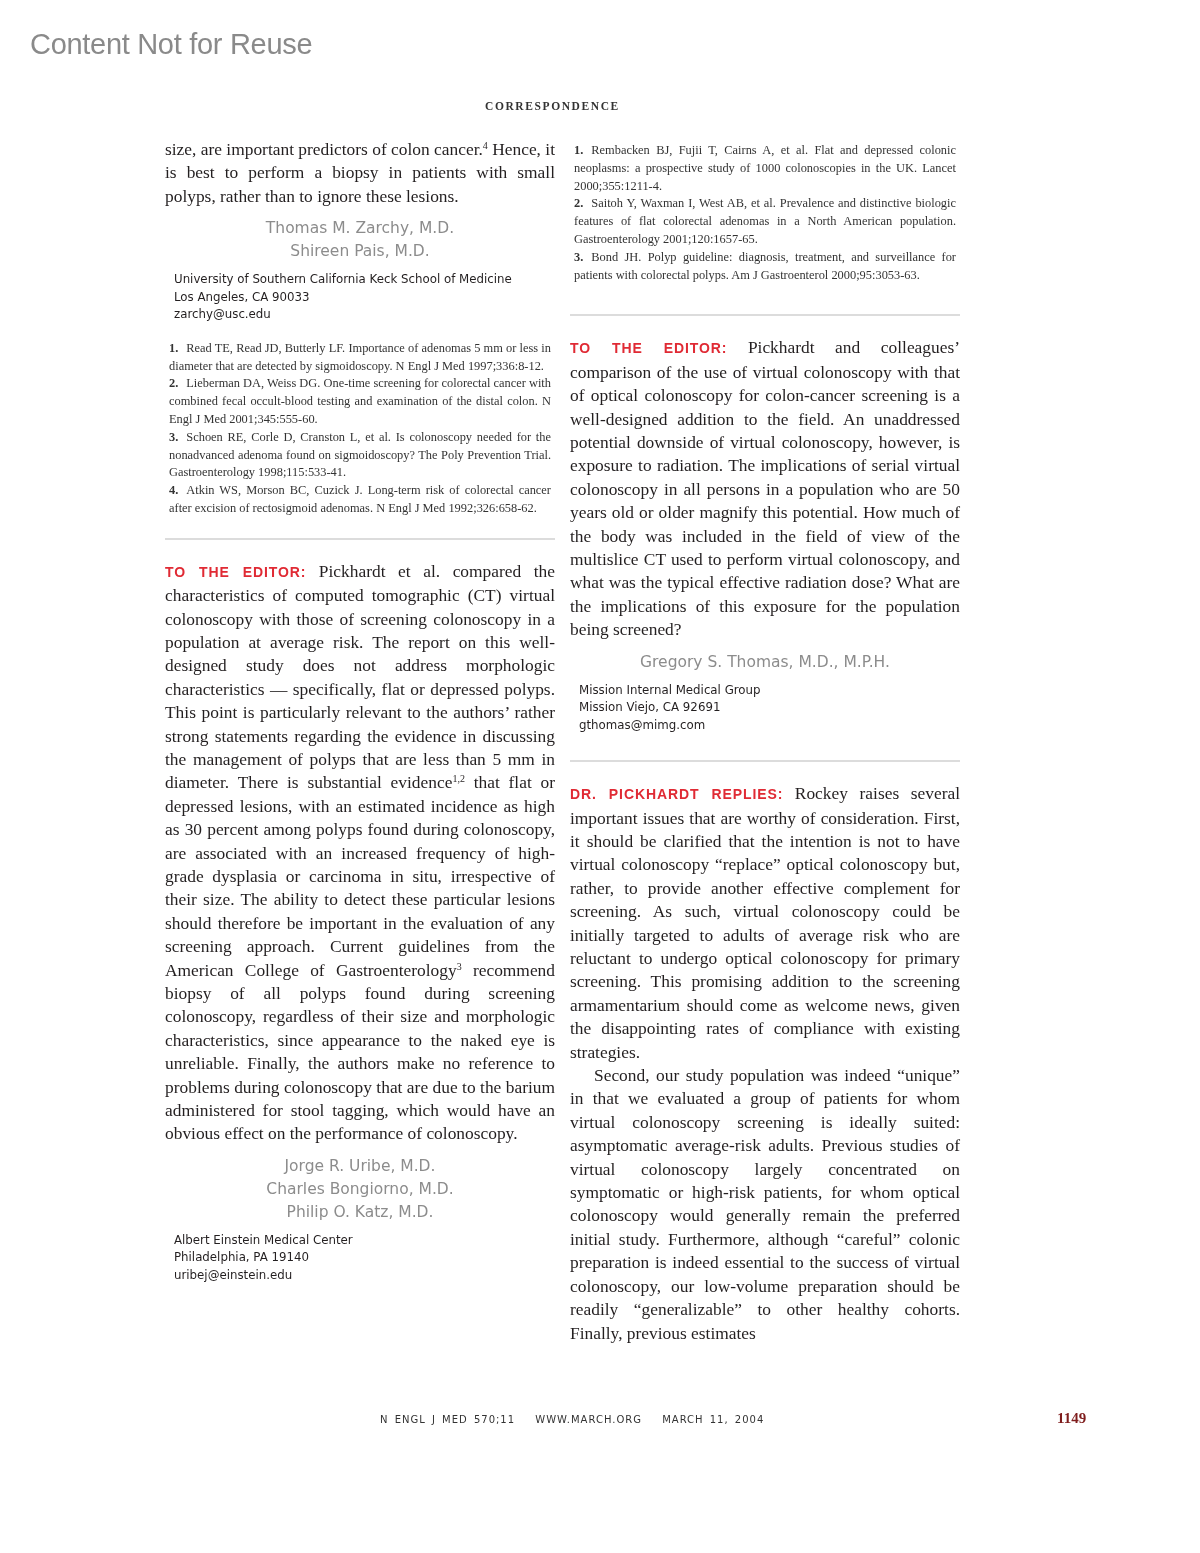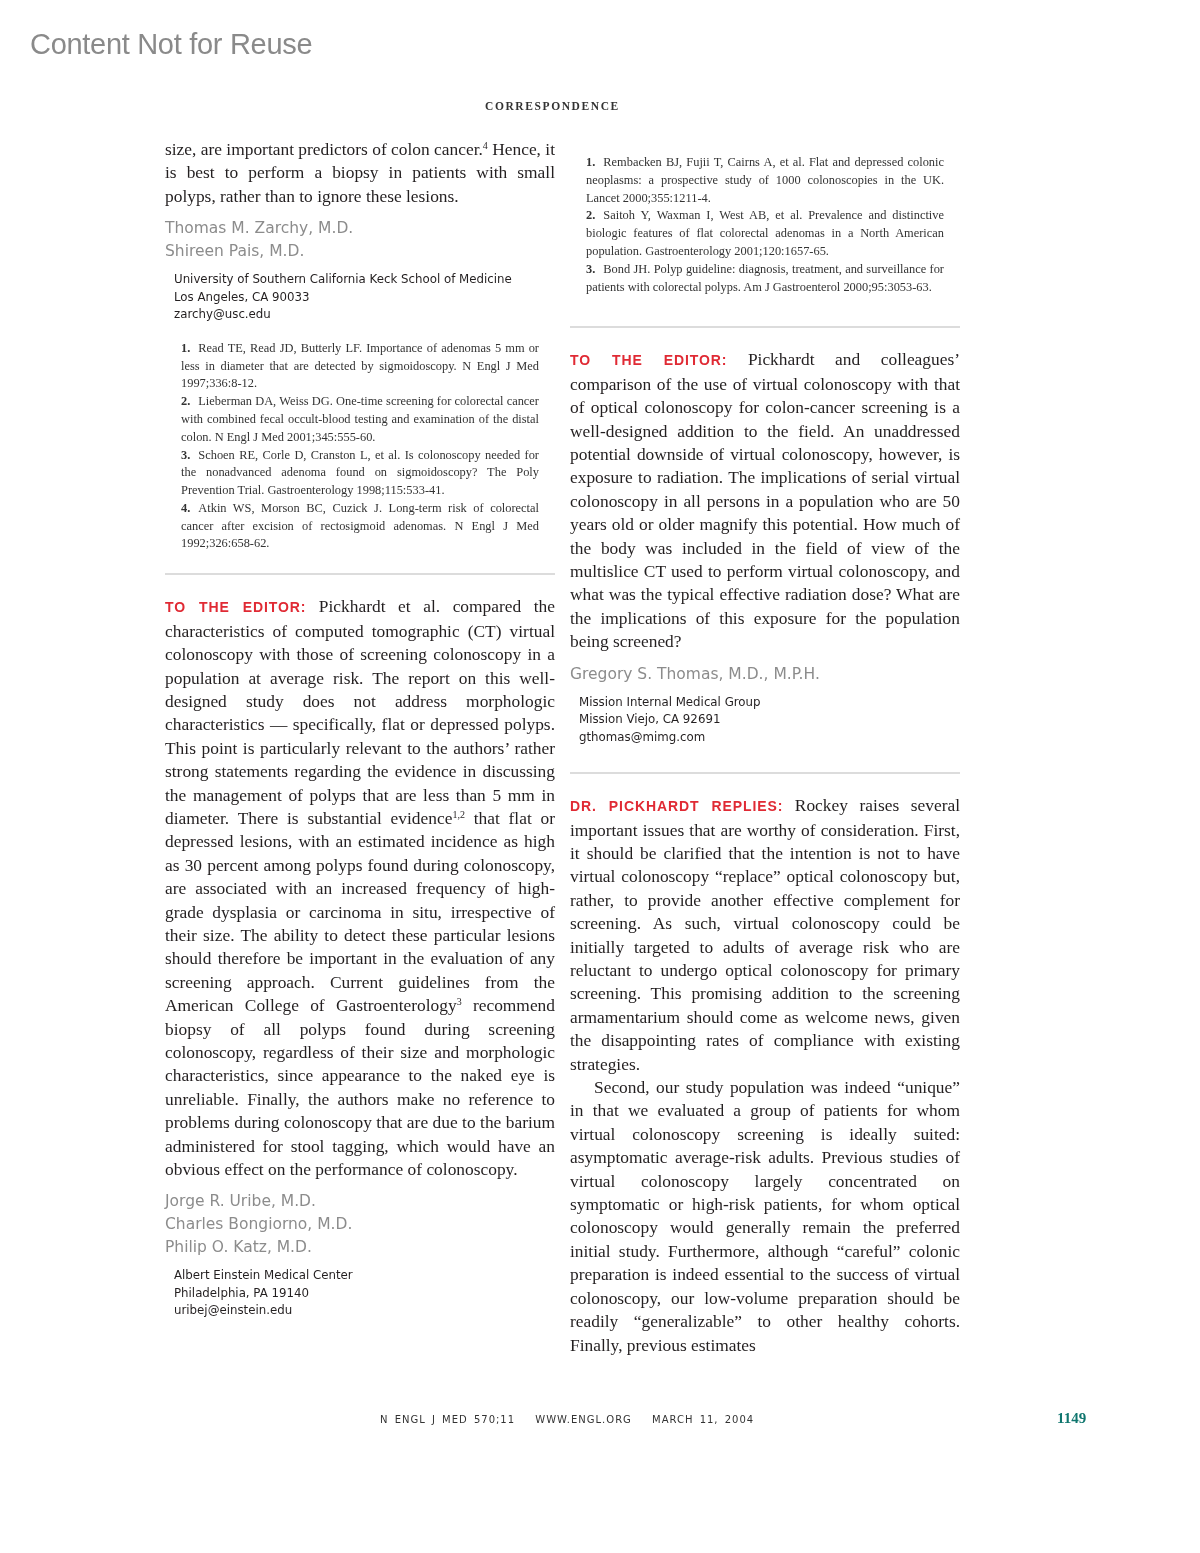--- a/index.html
+++ b/index.html
@@ -22,43 +22,43 @@
       hyphens: manual;
     }
     .body-text sup { font-size: 10px; vertical-align: 6px; line-height: 0; }
     .indent { text-indent: 24px; }
     .label-red {
       font-family: Liberation Sans, sans-serif; font-size: 14px; font-weight: bold;
       color: #e02a34; letter-spacing: 0.9px;
     }
     .author {
       font-family: "DejaVu Sans", sans-serif; font-size: 15.5px; color: #8c8c8c;
-      line-height: 23px; margin: 0;
+      line-height: 23px; margin: 0; text-align: center;
     }
     .authors-block { margin-top: 9px; }
     .affil {
       font-family: "DejaVu Sans", sans-serif; font-size: 11.8px; color: #231f20;
       line-height: 17.5px; margin: 8px 0 0 9px;
     }
-    .refs { margin: 16px; padding: 0; list-style: none; }
+    .refs { margin: 4px; padding: 0; list-style: none; }
     .ref {
       font-family: "Liberation Serif", serif; font-size: 12.4px; line-height: 17.8px;
       text-align: justify; color: #333;
     }
     .ref-num { font-weight: bold; margin-right: 8px; }
     .divider { height: 0; border-top: 2px solid #dcdcdc; margin: 0; }
     .footer-left {
       position: absolute; left: 380px; top: 1414px;
       font-family: "DejaVu Sans", sans-serif; font-size: 10px; letter-spacing: 1px; color: #333;
       word-spacing: 2px;
     }
     .footer-left span { margin-right: 14px; }
     .page-num {
       position: absolute; left: 1057px; top: 1410px;
-      font-family: "Liberation Serif", serif; font-size: 15px; font-weight: bold; color: #0f766e;
+      font-family: "Liberation Serif", serif; font-size: 15px; font-weight: bold; color: #7f1d1d;
     }
   </style>
 </head>
 <body>
 
 <div class="watermark">Content Not for Reuse</div>
 <div class="section-head">CORRESPONDENCE</div>
 
 <div class="col col-left">
   <p class="body-text"><span>size, are important predictors of colon cancer.</span><sup>4</sup><span> Hence, it is best to perform a biopsy in patients with small polyps, rather than to ignore these lesions.</span></p>
@@ -117,16 +117,16 @@
   </div>
 
   <div class="divider" style="margin-top:26px; margin-bottom:20px;"></div>
 
   <p class="body-text"><span class="label-red">DR. PICKHARDT REPLIES:</span><span> Rockey raises several important issues that are worthy of consideration. First, it should be clarified that the intention is not to have virtual colonoscopy “replace” optical colonoscopy but, rather, to provide another effective complement for screening. As such, virtual colonoscopy could be initially targeted to adults of average risk who are reluctant to undergo optical colonoscopy for primary screening. This promising addition to the screening armamentarium should come as welcome news, given the disappointing rates of compliance with existing strategies.</span></p>
   <p class="body-text indent">Second, our study population was indeed “unique” in that we evaluated a group of patients for whom virtual colonoscopy screening is ideally suited: asymptomatic average-risk adults. Previous studies of virtual colonoscopy largely concentrated on symptomatic or high-risk patients, for whom optical colonoscopy would generally remain the preferred initial study. Furthermore, although “careful” colonic preparation is indeed essential to the success of virtual colonoscopy, our low-volume preparation should be readily “generalizable” to other healthy cohorts. Finally, previous estimates</p>
 </div>
 
 <div class="footer-left">
   <span>N ENGL J MED 570;11</span>
-  <span>WWW.ENGL.ORG</span>
+  <span>WWW.MARCH.ORG</span>
   <span>MARCH 11, 2004</span>
 </div>
 <div class="page-num">1149</div>
 
 </body></html>

